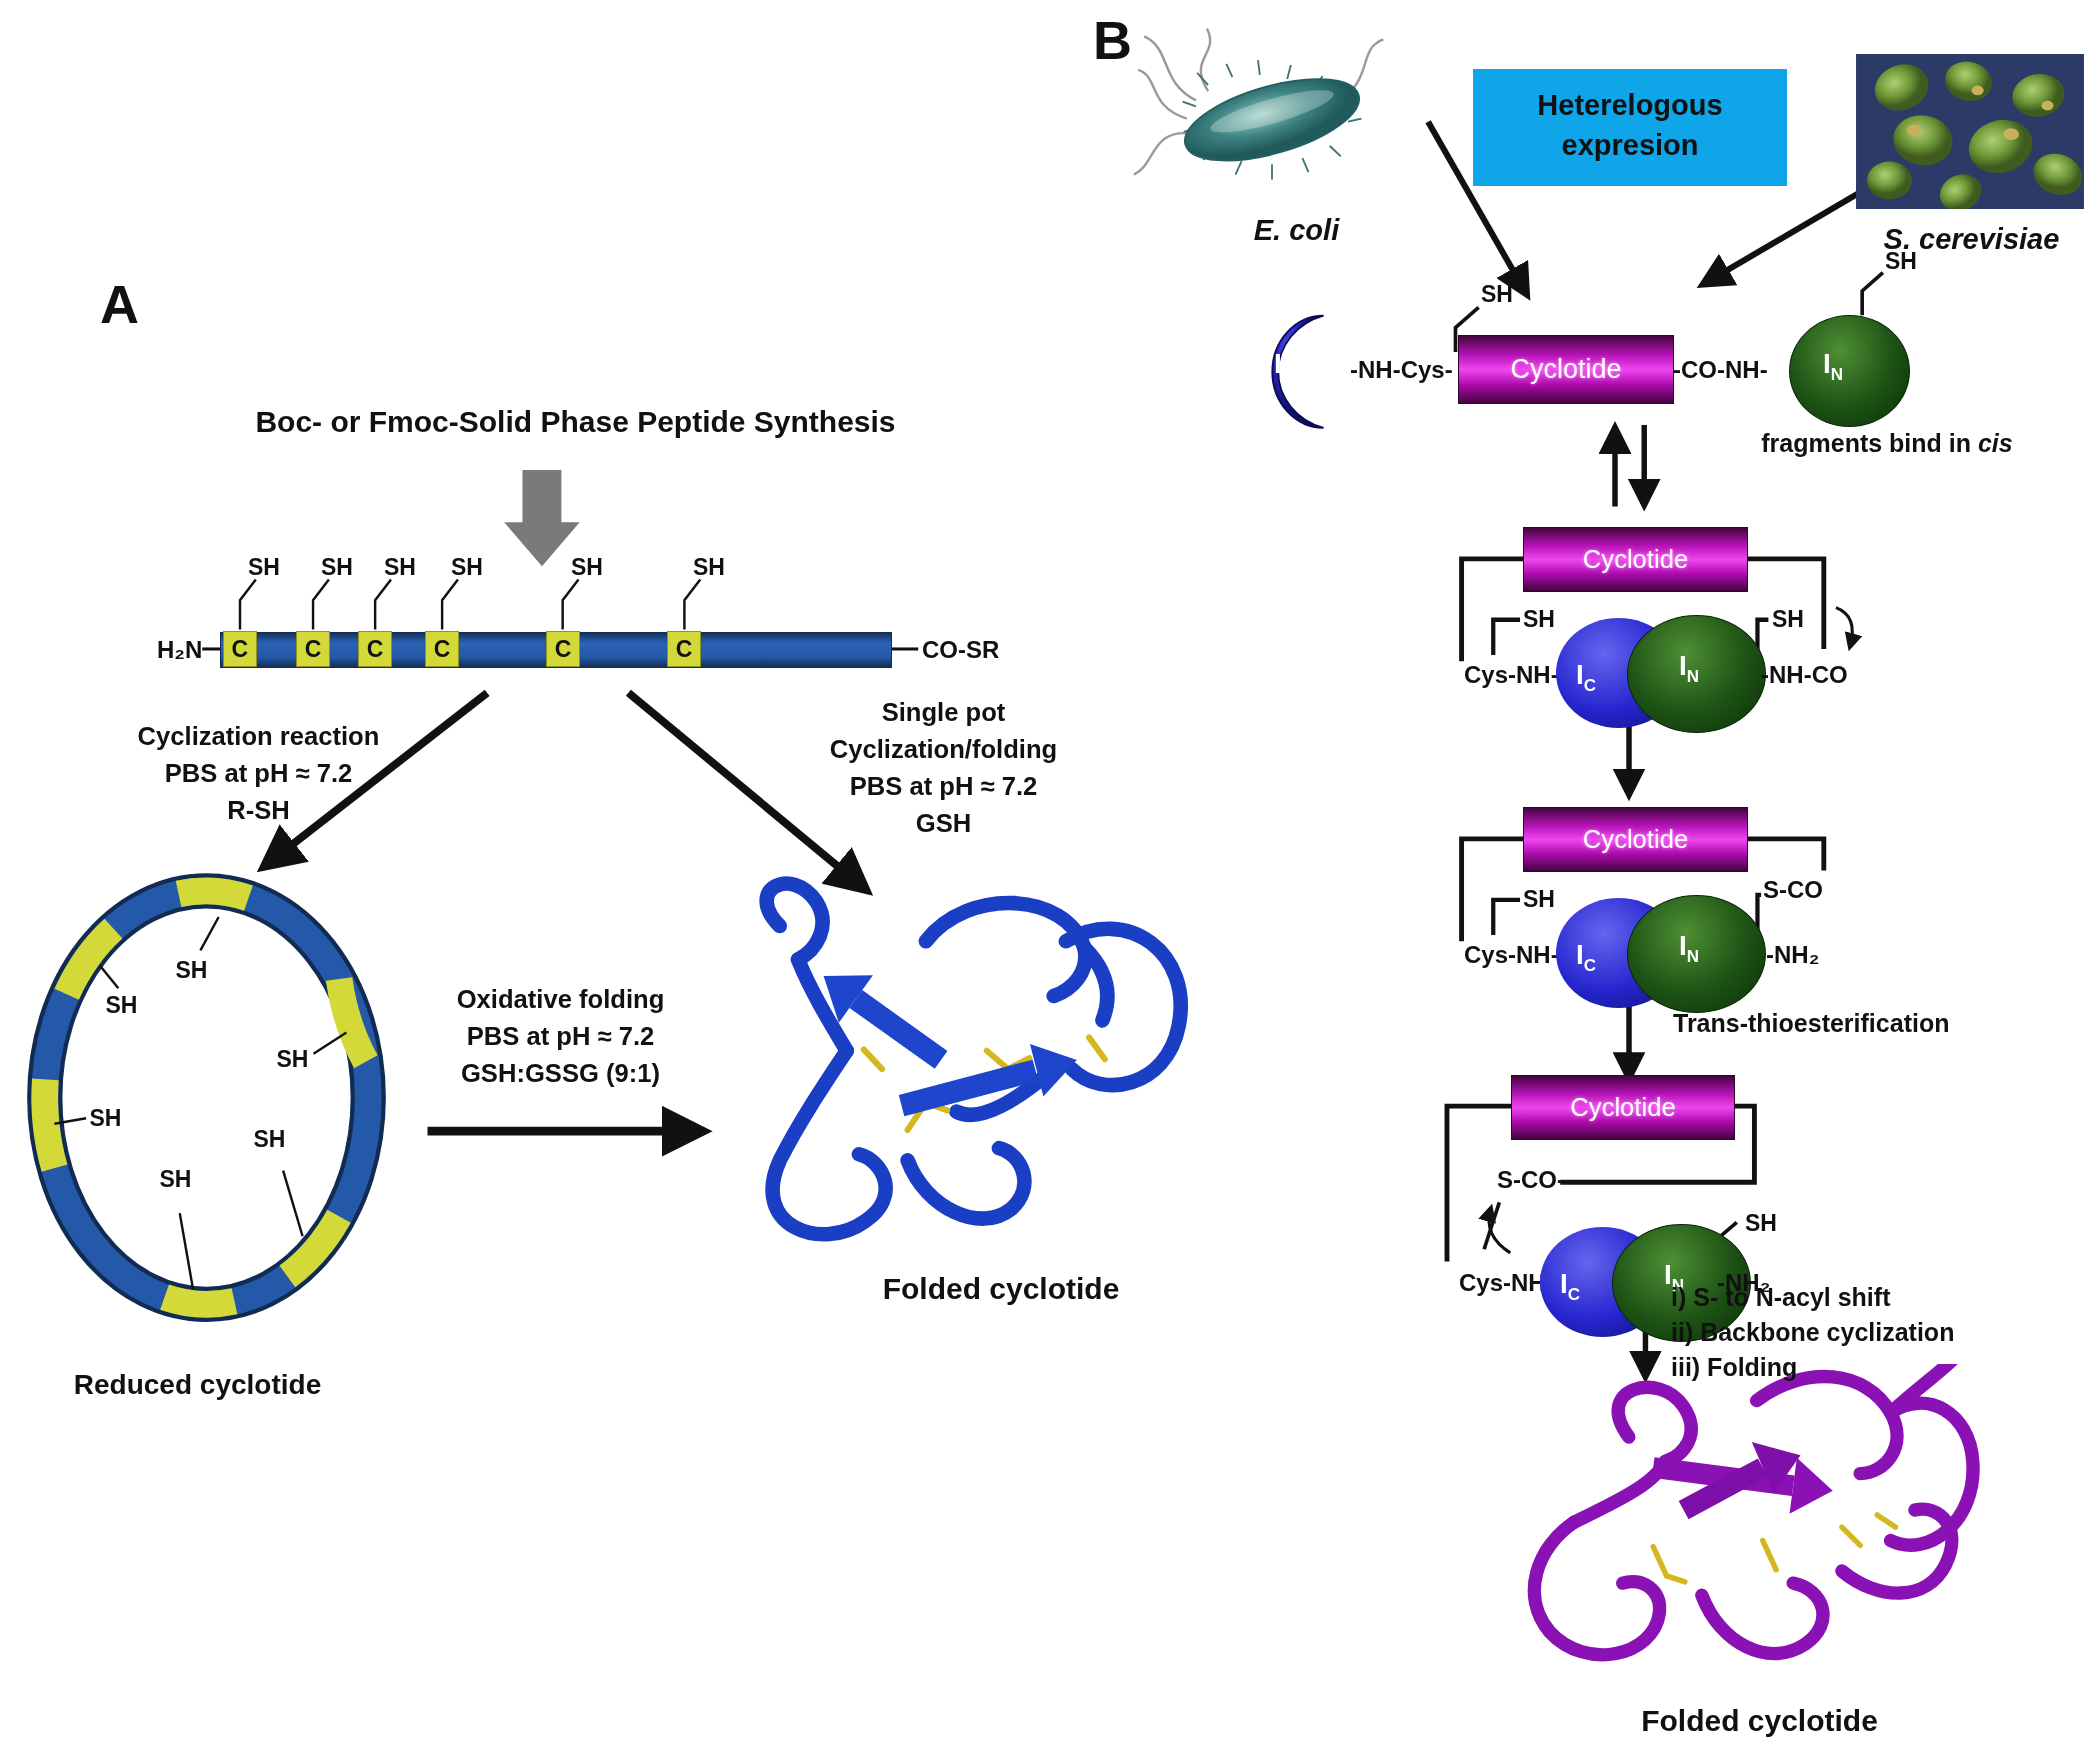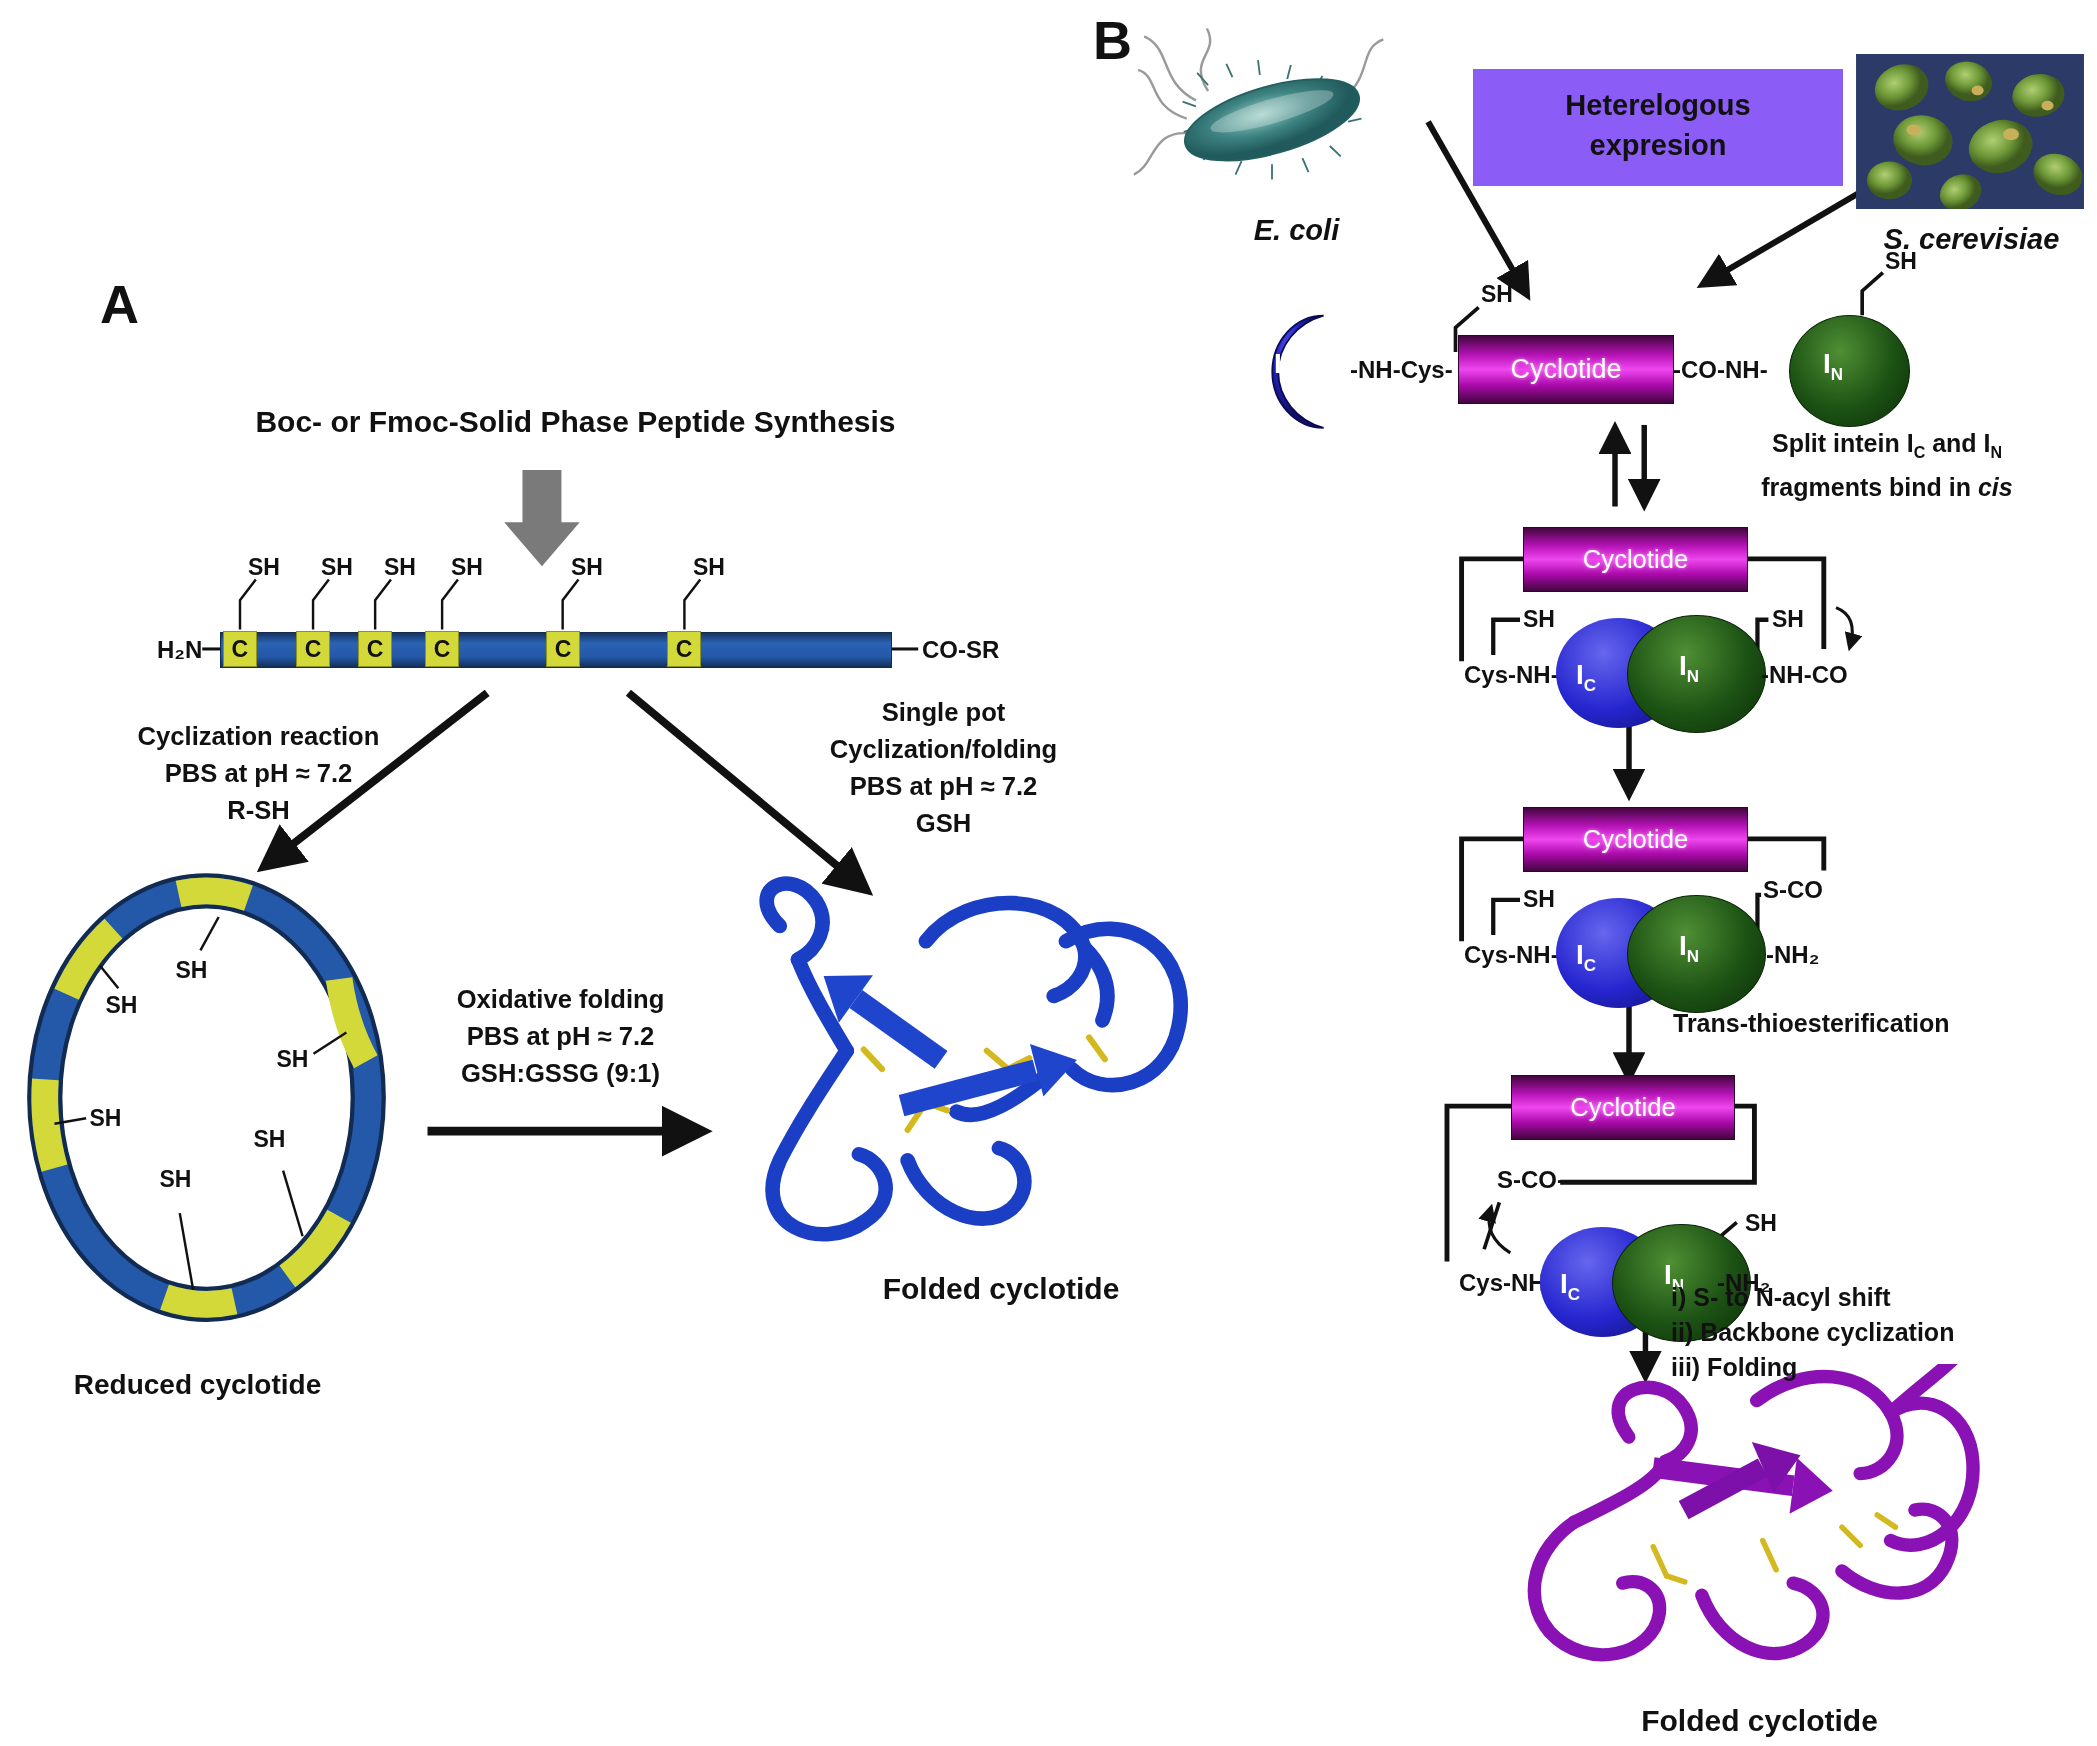--- a/index.html
+++ b/index.html
@@ -27,21 +27,21 @@
         background:linear-gradient(180deg,#42063f 0%,#b512b5 28%,#ef46ef 50%,#a909a9 74%,#42063f 100%);
         display:flex;align-items:center;justify-content:center;color:#fff;font-weight:normal;
         font-size:27px;text-shadow:0 0 3.7px rgba(255,255,255,.5);}
   .inEll{position:absolute;border-radius:50%;
         background:radial-gradient(ellipse at 42% 32%,#4f8f34 0%,#1c5214 55%,#0b2d07 100%);
         border:1.2px solid #082404;}
   .icEll{position:absolute;border-radius:50%;
         background:radial-gradient(ellipse at 38% 32%,#6666ee 0%,#2525cf 55%,#10106b 100%);}
   .ilbl{position:absolute;color:#fff;font-weight:bold;font-size:28px;}
   .ilbl sub{font-size:17px;}
-  .graybox{position:absolute;left:1473px;top:69px;width:370px;height:117px;background:#8b5cf6;}
+  .graybox{position:absolute;left:1473px;top:69px;width:314px;height:117px;background:#0ea5e9;}
   .graybox .inner{padding-top:16px;text-align:center;font-size:29px;font-weight:bold;line-height:40px;}
 </style>
 </head>
 <body>
 
 <div id="fig">
 
   <svg style="left:0;top:0" width="1090" height="1746" viewBox="0 0 1790 2868">
     <defs>
       <marker id="mA" markerWidth="6" markerHeight="6" refX="4.4" refY="3" orient="auto">
@@ -316,21 +316,20 @@
   <div class="t sh" style="left:1481px;top:281px">SH</div>
   <div class="cycbox" style="left:1458px;top:335px;width:214px;height:67px">
       <span>Cyclotide</span>
     </div>
   <div class="t chem" style="left:1673px;top:356px">-CO-NH-</div>
   <div class="inEll" style="left:1789px;top:315px;width:119px;height:110px"></div>
   <div class="ilbl" style="left:1823px;top:348px"><span>I</span><sub>N</sub></div>
   <div class="t sh" style="left:1885px;top:248px">SH</div>
 
   <div class="t step ctr" style="left:1686px;top:426px;width:402px">
-    <div><span>Split intein I</span><sub style="font-size:16px">C</sub><span> and I</span><sub style="font-size:16px">N</sub></div>
     <div><span>fragments bind in </span><span style="font-style:italic">cis</span></div>
   </div>
 
   <div class="cycbox" style="left:1523px;top:527px;width:223px;height:63px;font-size:25.6px">
       <span>Cyclotide</span>
     </div>
   <div class="t sh" style="left:1523px;top:606px">SH</div>
   <div class="t sh" style="left:1772px;top:606px">SH</div>
   <div class="t chem" style="left:1464px;top:661px">Cys-NH-</div>
   <div class="icEll" style="left:1556px;top:618px;width:125px;height:110px"></div>

